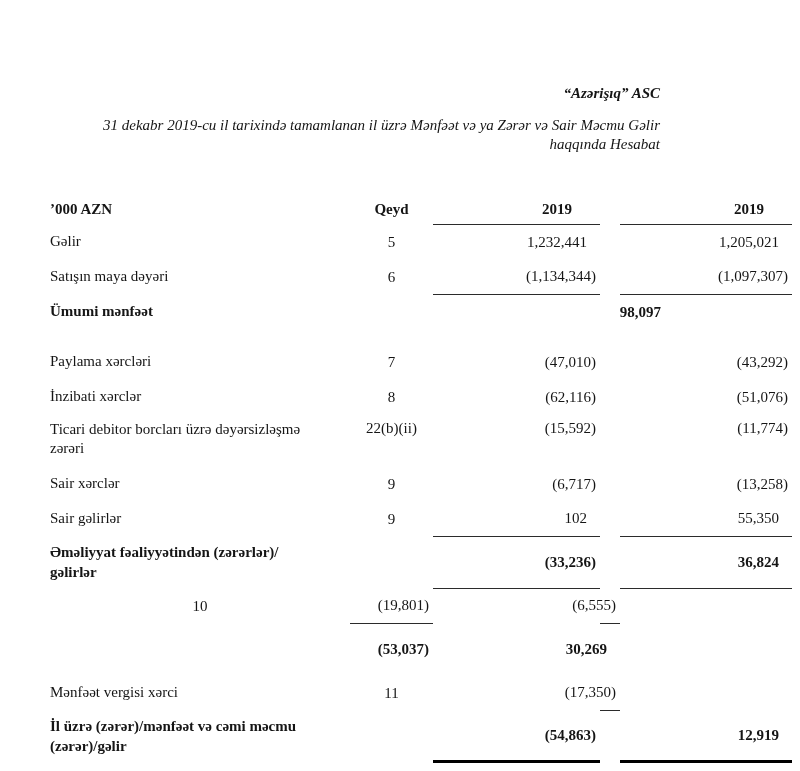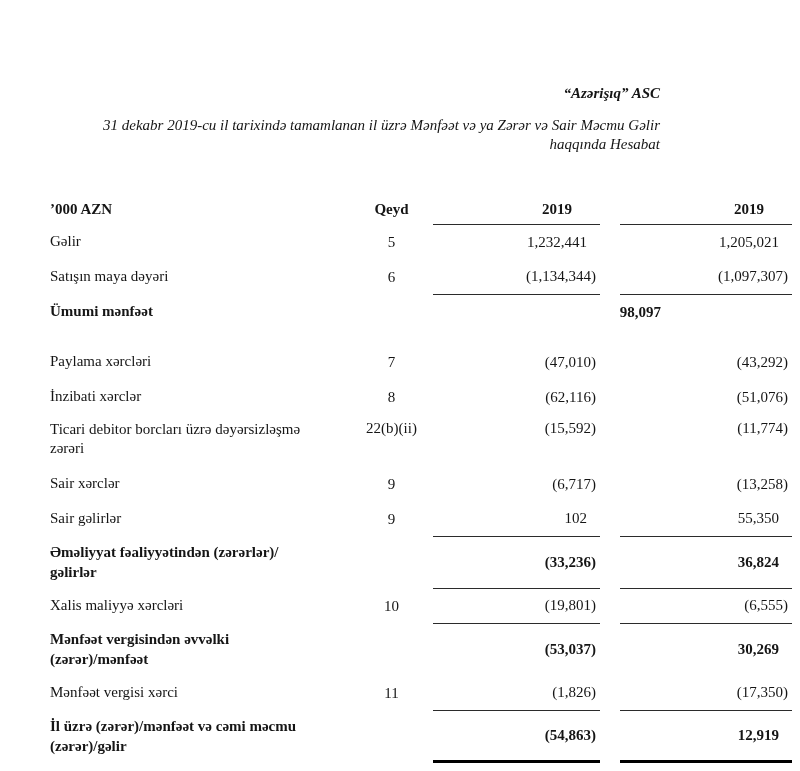--- a/index.html
+++ b/index.html
@@ -159,38 +159,34 @@
   </div>
         <div class="row bold rule tall">
     <div class="c label">Əməliyyat fəaliyyətindən (zərərlər)/
 gəlirlər</div>
     <div class="c note"></div>
     <div class="c val">(33,236)</div>
     <div class="c gap"></div>
     <div class="c val np">36,824</div>
   </div>
         <div class="row rule">
-    <div class="c label">Xalis maliyyə xərcləri</div>
     <div class="c note">10</div>
     <div class="c val">(19,801)</div>
     <div class="c gap"></div>
     <div class="c val">(6,555)</div>
   </div>
         <div class="row bold tall">
-    <div class="c label">Mənfəət vergisindən əvvəlki
-(zərər)/mənfəət</div>
     <div class="c note"></div>
     <div class="c val">(53,037)</div>
     <div class="c gap"></div>
     <div class="c val np">30,269</div>
   </div>
         <div class="row rule">
     <div class="c label">Mənfəət vergisi xərci</div>
     <div class="c note">11</div>
-    <div class="c val">(1,826)</div>
     <div class="c gap"></div>
     <div class="c val">(17,350)</div>
   </div>
         <div class="row bold rule-thick tall">
     <div class="c label">İl üzrə (zərər)/mənfəət və cəmi məcmu
 (zərər)/gəlir</div>
     <div class="c note"></div>
     <div class="c val">(54,863)</div>
     <div class="c gap"></div>
     <div class="c val np">12,919</div>

